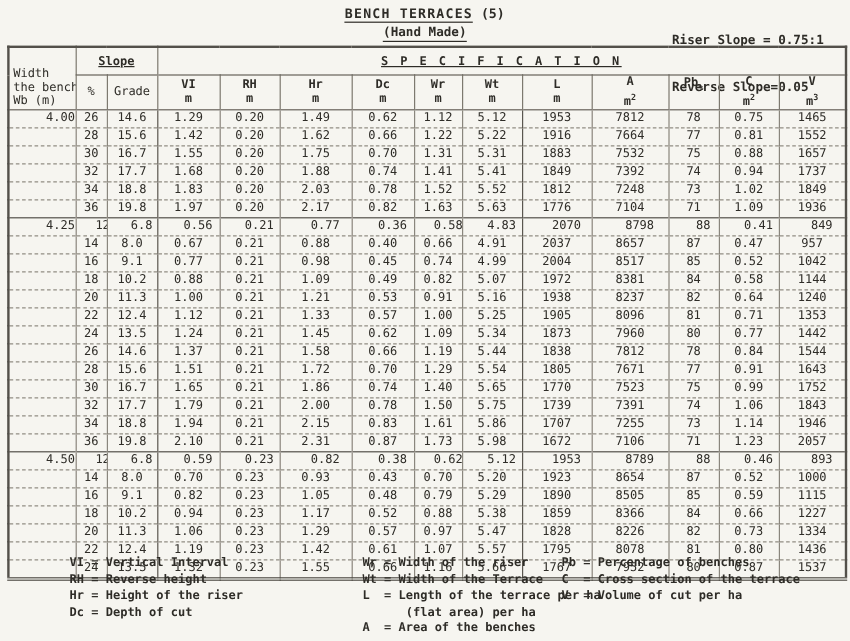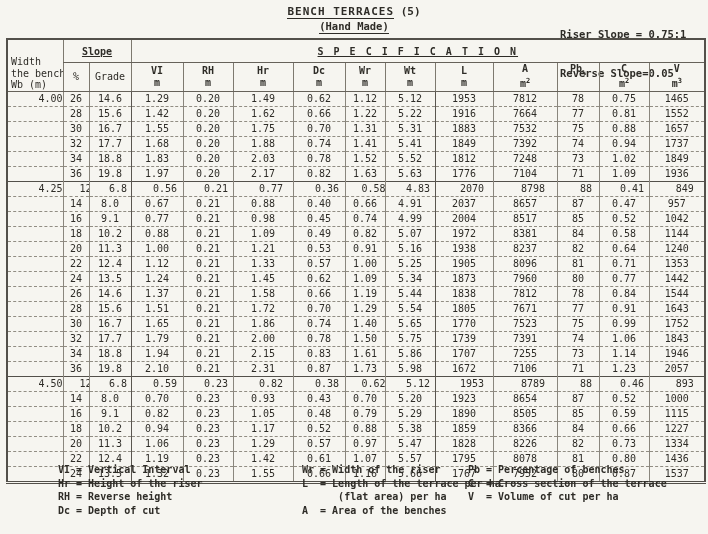--- a/index.html
+++ b/index.html
@@ -548,15 +548,15 @@
         <td>5.66</td>
         <td class="vh2">1767</td>
         <td>7952</td>
         <td>80</td>
         <td>0.87</td>
         <td>1537</td>
       </tr>
     </tbody>
 </table>
 
-<div class="legend" id="legend-col1"><div>VI = Vertical Interval</div><div>Hr = Height of the riser</div><div>RH = Reverse height</div><div>Dc = Depth of cut</div></div>
-<div class="legend" id="legend-col2"><div>Wr = Width of the riser</div><div>L  = Length of the terrace per ha</div><div>      (flat area) per ha</div><div>A  = Area of the benches</div></div>
+<div class="legend" id="legend-col1"><div>VI = Vertical Interval</div><div>RH = Reverse height</div><div>Hr = Height of the riser</div><div>Dc = Depth of cut</div></div>
+<div class="legend" id="legend-col2"><div>Wr = Width of the riser</div><div>Wt = Width of the Terrace</div><div>L  = Length of the terrace per ha</div><div>      (flat area) per ha</div><div>A  = Area of the benches</div></div>
 <div class="legend" id="legend-col3"><div>Pb = Percentage of benches</div><div>C  = Cross section of the terrace</div><div>V  = Volume of cut per ha</div></div>
 
 </body></html>

